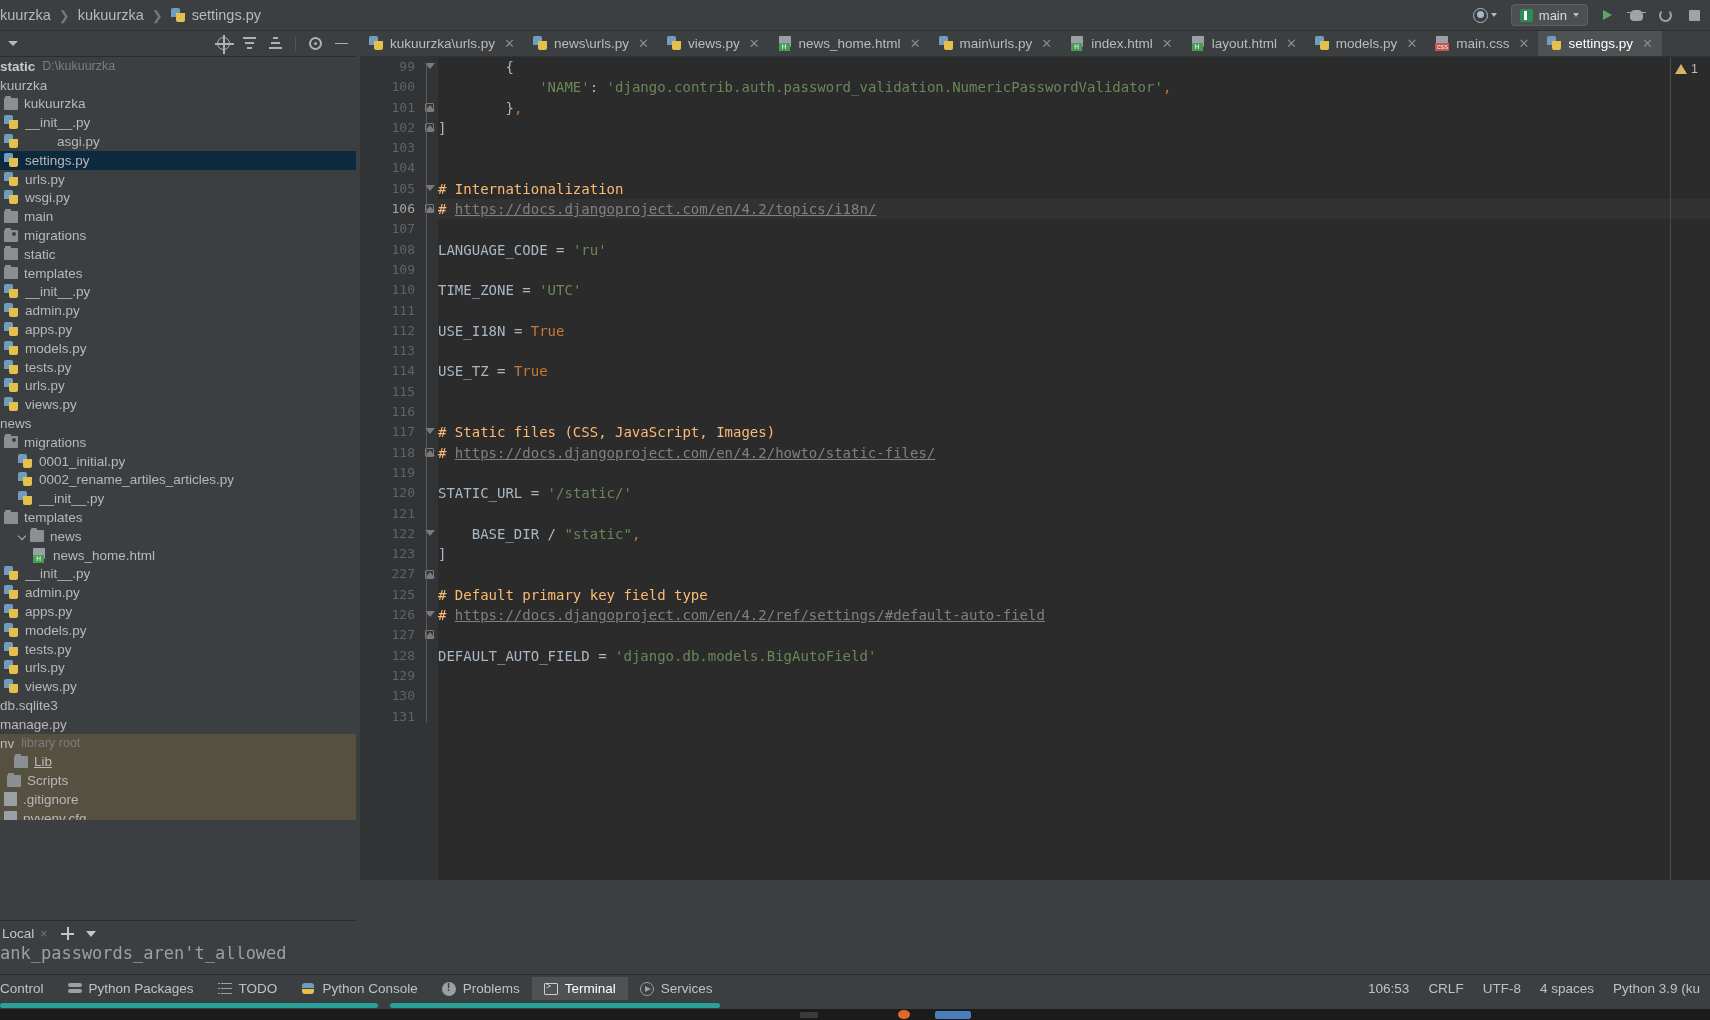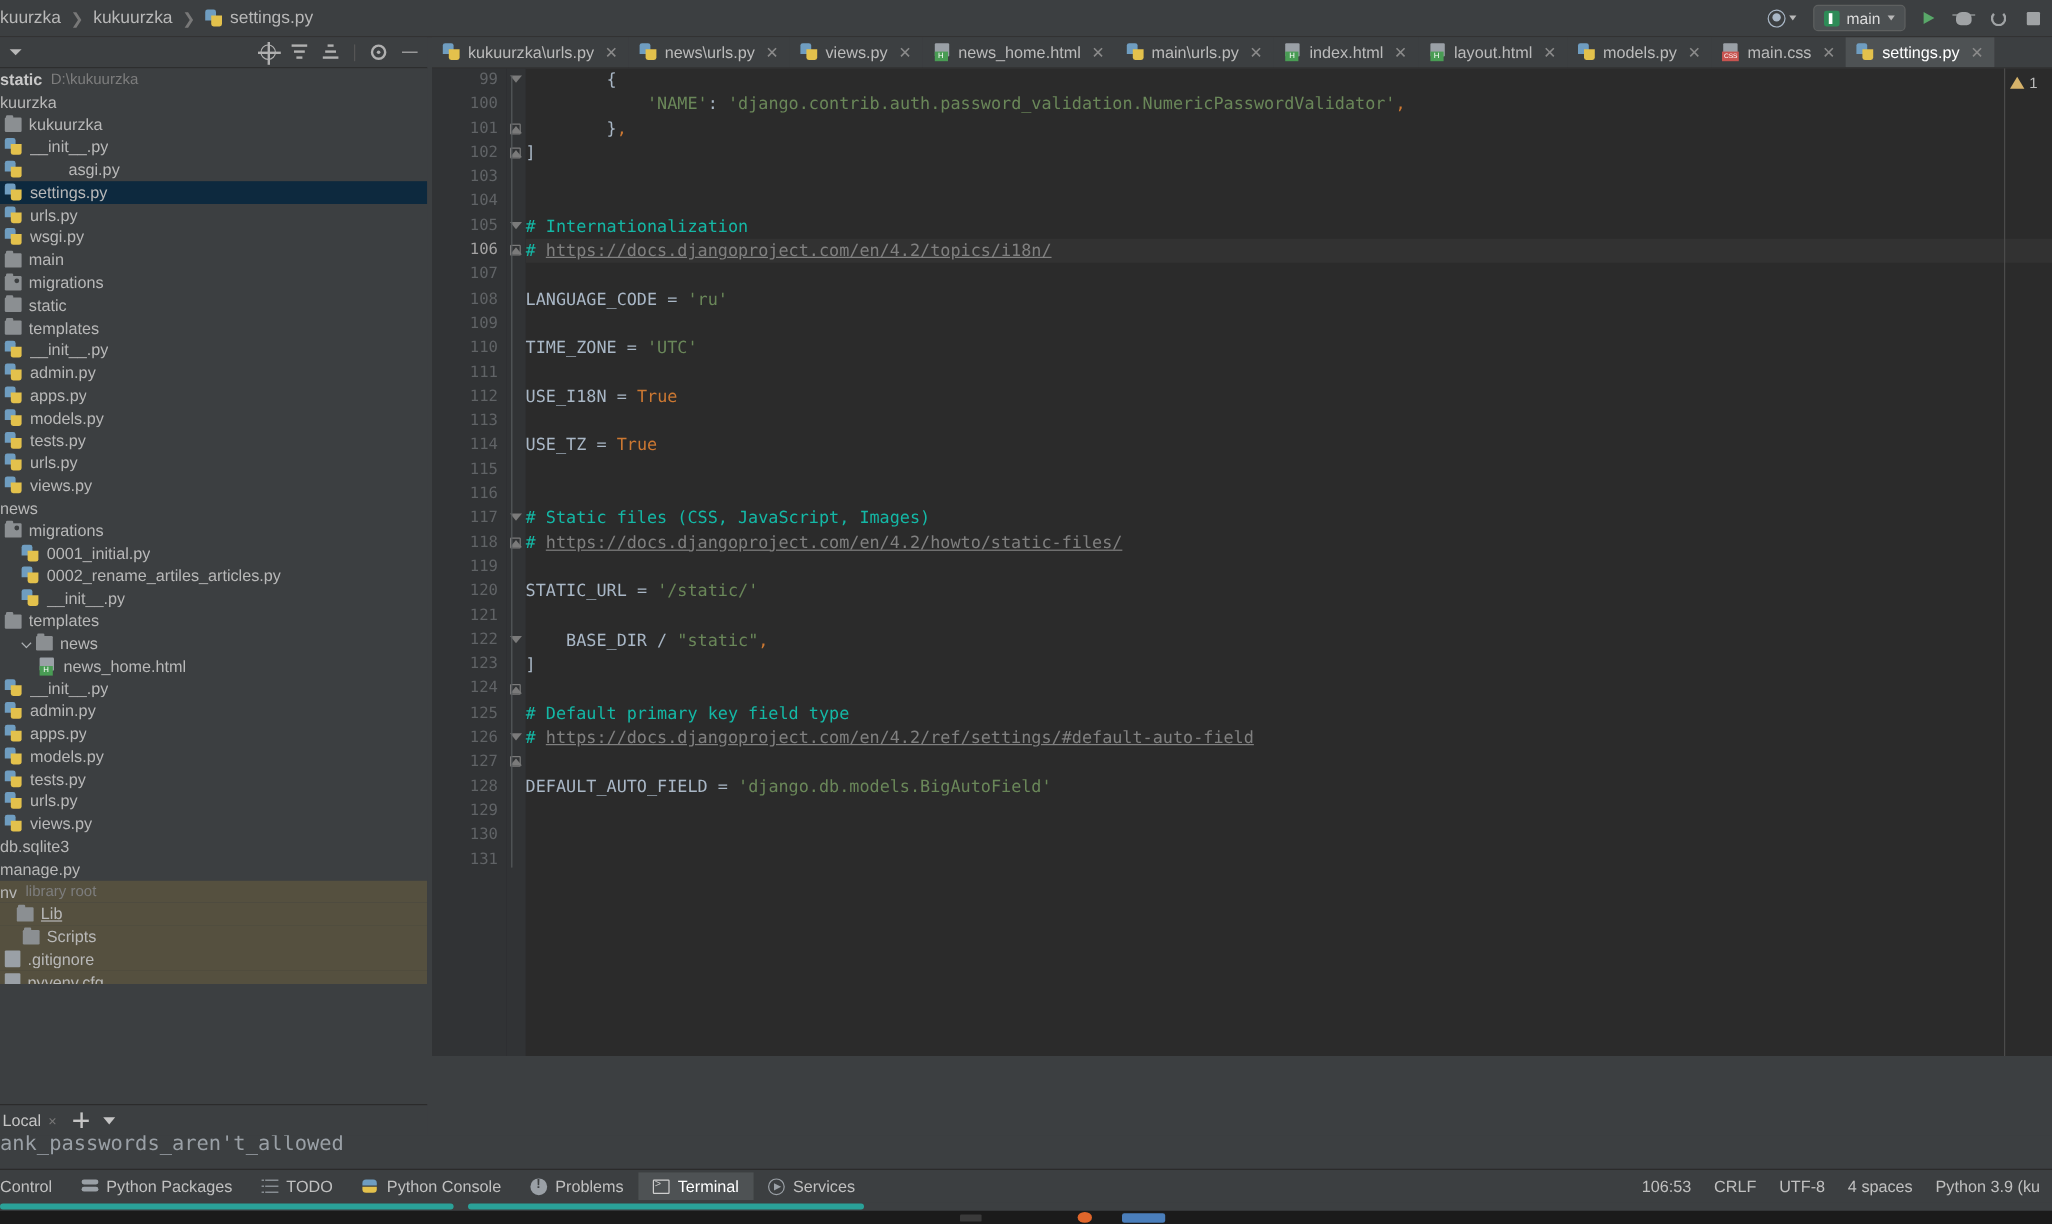--- a/index.html
+++ b/index.html
@@ -165,21 +165,21 @@
   .foldline{position:absolute;left:66px;width:1px;background:#565a5c;}
 
   .codearea{
     position:absolute;left:78px;top:0;right:0;height:823px;overflow:hidden;
     font-family:"DejaVu Sans Mono", monospace; font-size:14px;
   }
   .cline{ height:20.3px; line-height:20.3px; white-space:pre; color:#a9b7c6; }
   .cline.hl{ background:#323232; }
   .kw{color:#cc7832;}
   .str{color:#6a8759;}
-  .cmt{color:#14b8a6;}
+  .cmt{color:#fdba74;}
   .lnk{color:#808080; text-decoration:underline;}
   .op{color:#a9b7c6;}
   .com{color:#cc7832;}
   .vsep{position:absolute;left:1310px;top:0;width:1px;height:823px;background:#4b4b4b;}
 
   .warnbadge{
     position:absolute; right:12px; top:5px; display:flex;align-items:center;gap:4px;
     font-size:12.5px; color:#bbbbbb;
   }
   .warn-tri{width:0;height:0;border-left:6px solid transparent;border-right:6px solid transparent;border-bottom:10px solid #d7b36a;position:relative;}
@@ -428,21 +428,21 @@
         <span class="lbl">manage.py</span>
       </div>
       <div class="tnode libhl">
         <span class="lbl">nv</span>
         <span class="dim">library root</span>
       </div>
       <div class="tnode libhl" style="padding-left: 14px; text-decoration: underline;">
         <span class="foldericon"></span>
         <span class="lbl">Lib</span>
       </div>
-      <div class="tnode libhl" style="padding-left: 19px;">
+      <div class="tnode libhl" style="padding-left: 7px;">
         <span class="foldericon"></span>
         <span class="lbl">Scripts</span>
       </div>
       <div class="tnode libhl" style="padding-left: 4px;">
         <span class="fileicon"></span>
         <span class="lbl">.gitignore</span>
       </div>
       <div class="tnode libhl" style="padding-left: 4px;">
         <span class="fileicon"></span>
         <span class="lbl">pyvenv.cfg</span>
@@ -537,21 +537,21 @@
           <div>114</div>
           <div>115</div>
           <div>116</div>
           <div>117</div>
           <div>118</div>
           <div>119</div>
           <div>120</div>
           <div>121</div>
           <div>122</div>
           <div>123</div>
-          <div>124</div>
+          <div>227</div>
           <div>125</div>
           <div>126</div>
           <div>127</div>
           <div>128</div>
           <div>129</div>
           <div>130</div>
           <div>131</div>
         </div>
     </div>
     <div class="foldcol" id="foldcol">

